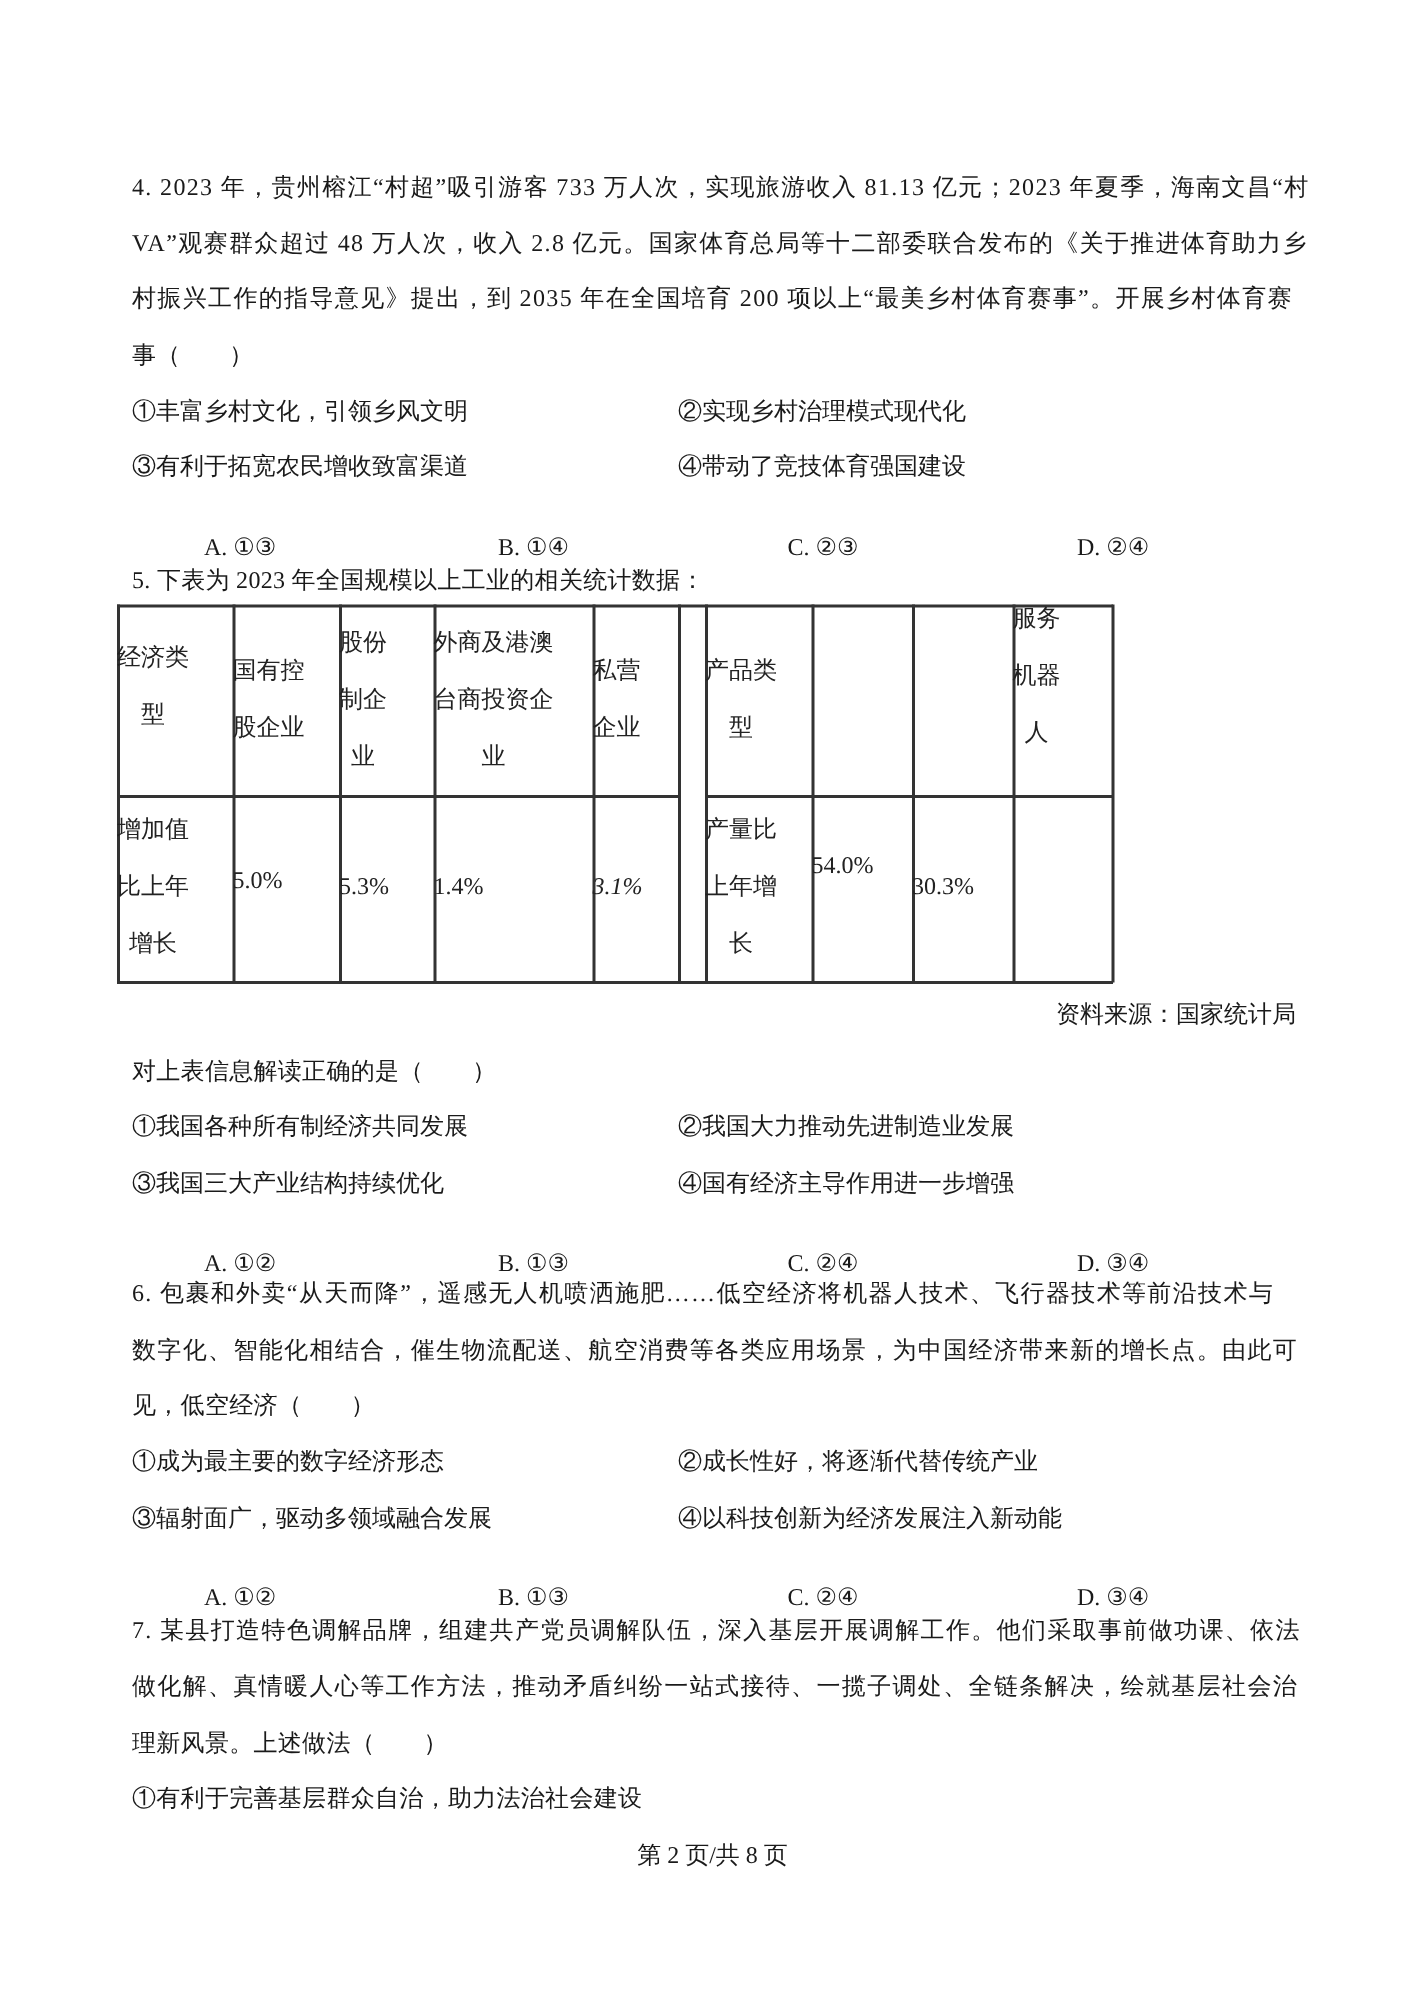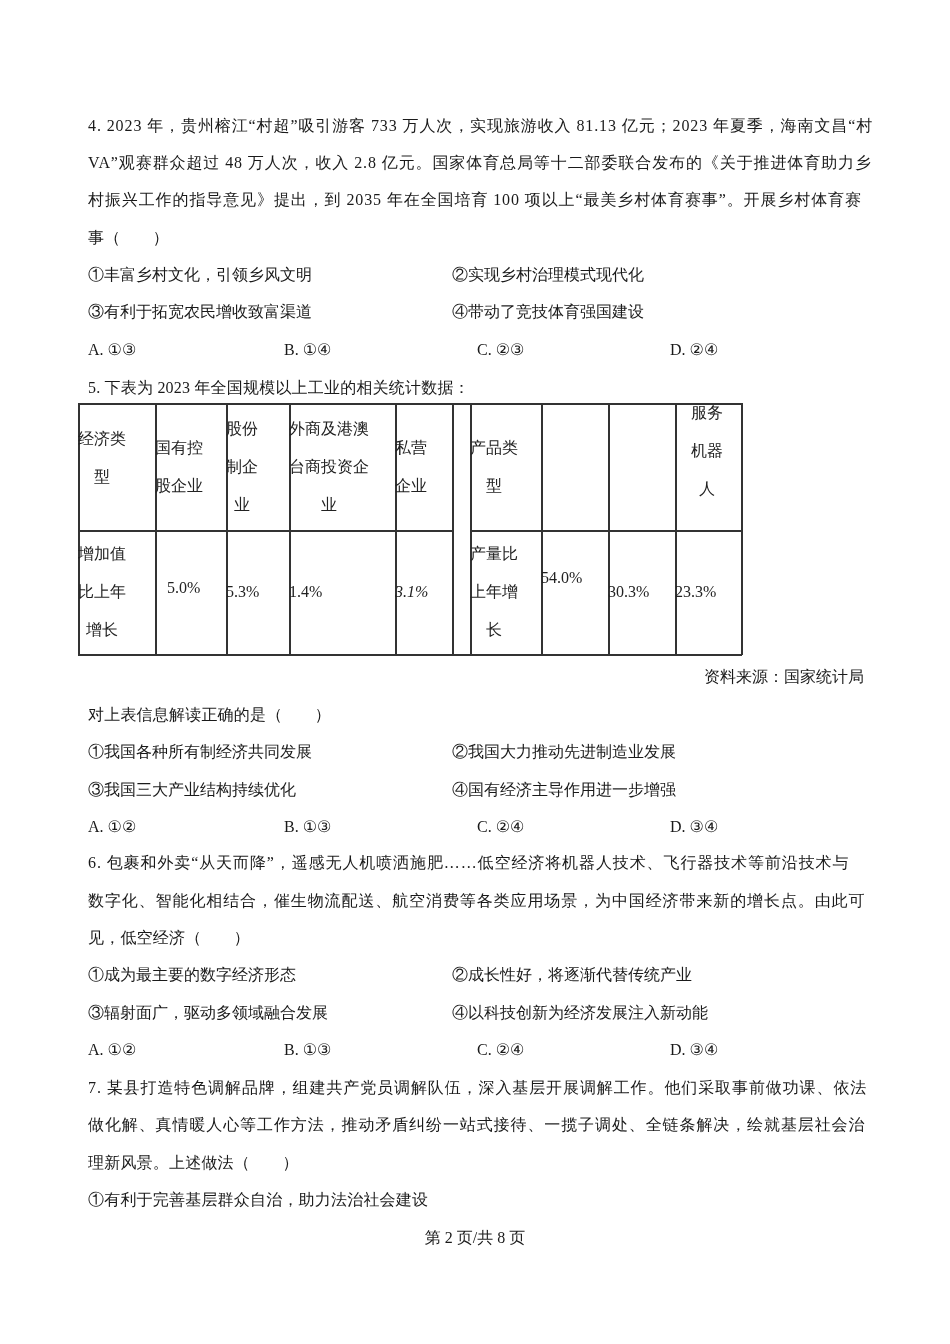--- a/index.html
+++ b/index.html
@@ -12,21 +12,21 @@
     .line {
       position: absolute; left: 88px; white-space: nowrap;
       font-size: 16px; line-height: 20px; letter-spacing: 0.2px;
     }
     .para-line { letter-spacing: 0.9px; }
     .opt-row { position: absolute; left: 88px; width: 780px; height: 20px; font-size: 16px; line-height: 20px; }
     .opt { position: absolute; top: 0; white-space: nowrap; }
     .opt.c0 { left: 0; }
     .opt.c1 { left: 364px; }
     .ans-row { position: absolute; left: 88px; width: 780px; height: 20px; font-size: 16px; line-height: 20px; }
-    .ans { position: absolute; top: 0; white-space: nowrap; }
+    .ans { position: absolute; top: 16px; white-space: nowrap; margin-left: 48px; }
     .ans.a0 { left: 0; }
     .ans.a1 { left: 196px; }
     .ans.a2 { left: 389px; }
     .ans.a3 { left: 582px; }
 
     
     .tbl { position: absolute; left: 78px; top: 403px; width: 664px; height: 252px; }
     .cell {
       position: absolute; box-sizing: border-box;
       display: flex; align-items: center; justify-content: flex-start;
@@ -37,21 +37,21 @@
     .hline { position: absolute; height: 1.5px; background: #333; }
     .source { position: absolute; right: 86px; top: 667px; font-size: 16px; line-height: 20px; white-space: nowrap; }
     .footer { position: absolute; left: 0; width: 950px; top: 1228px; text-align: center; font-size: 16px; line-height: 20px; }
   </style>
 </head>
 <body>
 
 <div>
   <div class="line para-line" style="top:116px;">4. 2023 年，贵州榕江“村超”吸引游客  733 万人次，实现旅游收入  81.13 亿元；2023 年夏季，海南文昌“村</div>
   <div class="line para-line" style="top:153px;">VA”观赛群众超过  48 万人次，收入  2.8 亿元。国家体育总局等十二部委联合发布的《关于推进体育助力乡</div>
-  <div class="line para-line" style="top:190px;">村振兴工作的指导意见》提出，到  2035 年在全国培育  100 项以上“最美乡村体育赛事”。开展乡村体育赛</div>
+  <div class="line para-line" style="top:190px;">村振兴工作的指导意见》提出，到  2035 年在全国培育  200 项以上“最美乡村体育赛事”。开展乡村体育赛</div>
   <div class="line" style="top:228px;">事（　　）</div>
   <div class="opt-row" style="top:265px;">
     <span class="opt c0">①丰富乡村文化，引领乡风文明</span>
     <span class="opt c1">②实现乡村治理模式现代化</span>
   </div>
   <div class="opt-row" style="top:302px;">
     <span class="opt c0">③有利于拓宽农民增收致富渠道</span>
     <span class="opt c1">④带动了竞技体育强国建设</span>
   </div>
   <div class="ans-row" style="top:340px;">
@@ -116,49 +116,48 @@
         </div>
     </div>
 
     <div class="cell" style="left:0; top:127px; width:77px; height:124px;">
       <div>
           <span>增加值</span>
           <span>比上年</span>
           <span>增长</span>
         </div>
     </div>
-    <div class="cell" style="left:77px; top:127px; width:71px; height:116px;padding-left:12px;">5.0%</div>
+    <div class="cell" style="left:77px; top:127px; width:71px; height:116px;">5.0%</div>
     <div class="cell" style="left:148px; top:127px; width:63px; height:124px;">5.3%</div>
     <div class="cell" style="left:211px; top:127px; width:106px; height:124px;">1.4%</div>
     <div class="cell" style="left:317px; top:127px; width:57px; height:124px;font-style:italic;">3.1%</div>
 
     <div class="cell" style="left:392px; top:0; width:71px; height:127px;">
       <div>
           <span>产品类</span>
           <span>型</span>
         </div>
     </div>
-    <div class="cell" style="left:613px; top:0; width:66px; height:96px;border-radius:10px;">
+    <div class="cell" style="left:597px; top:0; width:66px; height:96px;border-radius:10px;">
       <div>
           <span>服务</span>
           <span>机器</span>
           <span>人</span>
         </div>
     </div>
 
     <div class="cell" style="left:392px; top:127px; width:71px; height:124px;">
       <div>
           <span>产量比</span>
           <span>上年增</span>
           <span>长</span>
         </div>
     </div>
     <div class="cell" style="left:463px; top:127px; width:67px; height:96px;">54.0%</div>
     <div class="cell" style="left:530px; top:127px; width:67px; height:124px;">30.3%</div>
-    <div class="cell" style="left:597px; top:127px; width:66px; height:124px;">23.3%</div>
   </div>
 
   <div class="source">资料来源：国家统计局</div>
   <div class="line" style="top:705px;">对上表信息解读正确的是（　　）</div>
   <div class="opt-row" style="top:742px;">
     <span class="opt c0">①我国各种所有制经济共同发展</span>
     <span class="opt c1">②我国大力推动先进制造业发展</span>
   </div>
   <div class="opt-row" style="top:780px;">
     <span class="opt c0">③我国三大产业结构持续优化</span>

